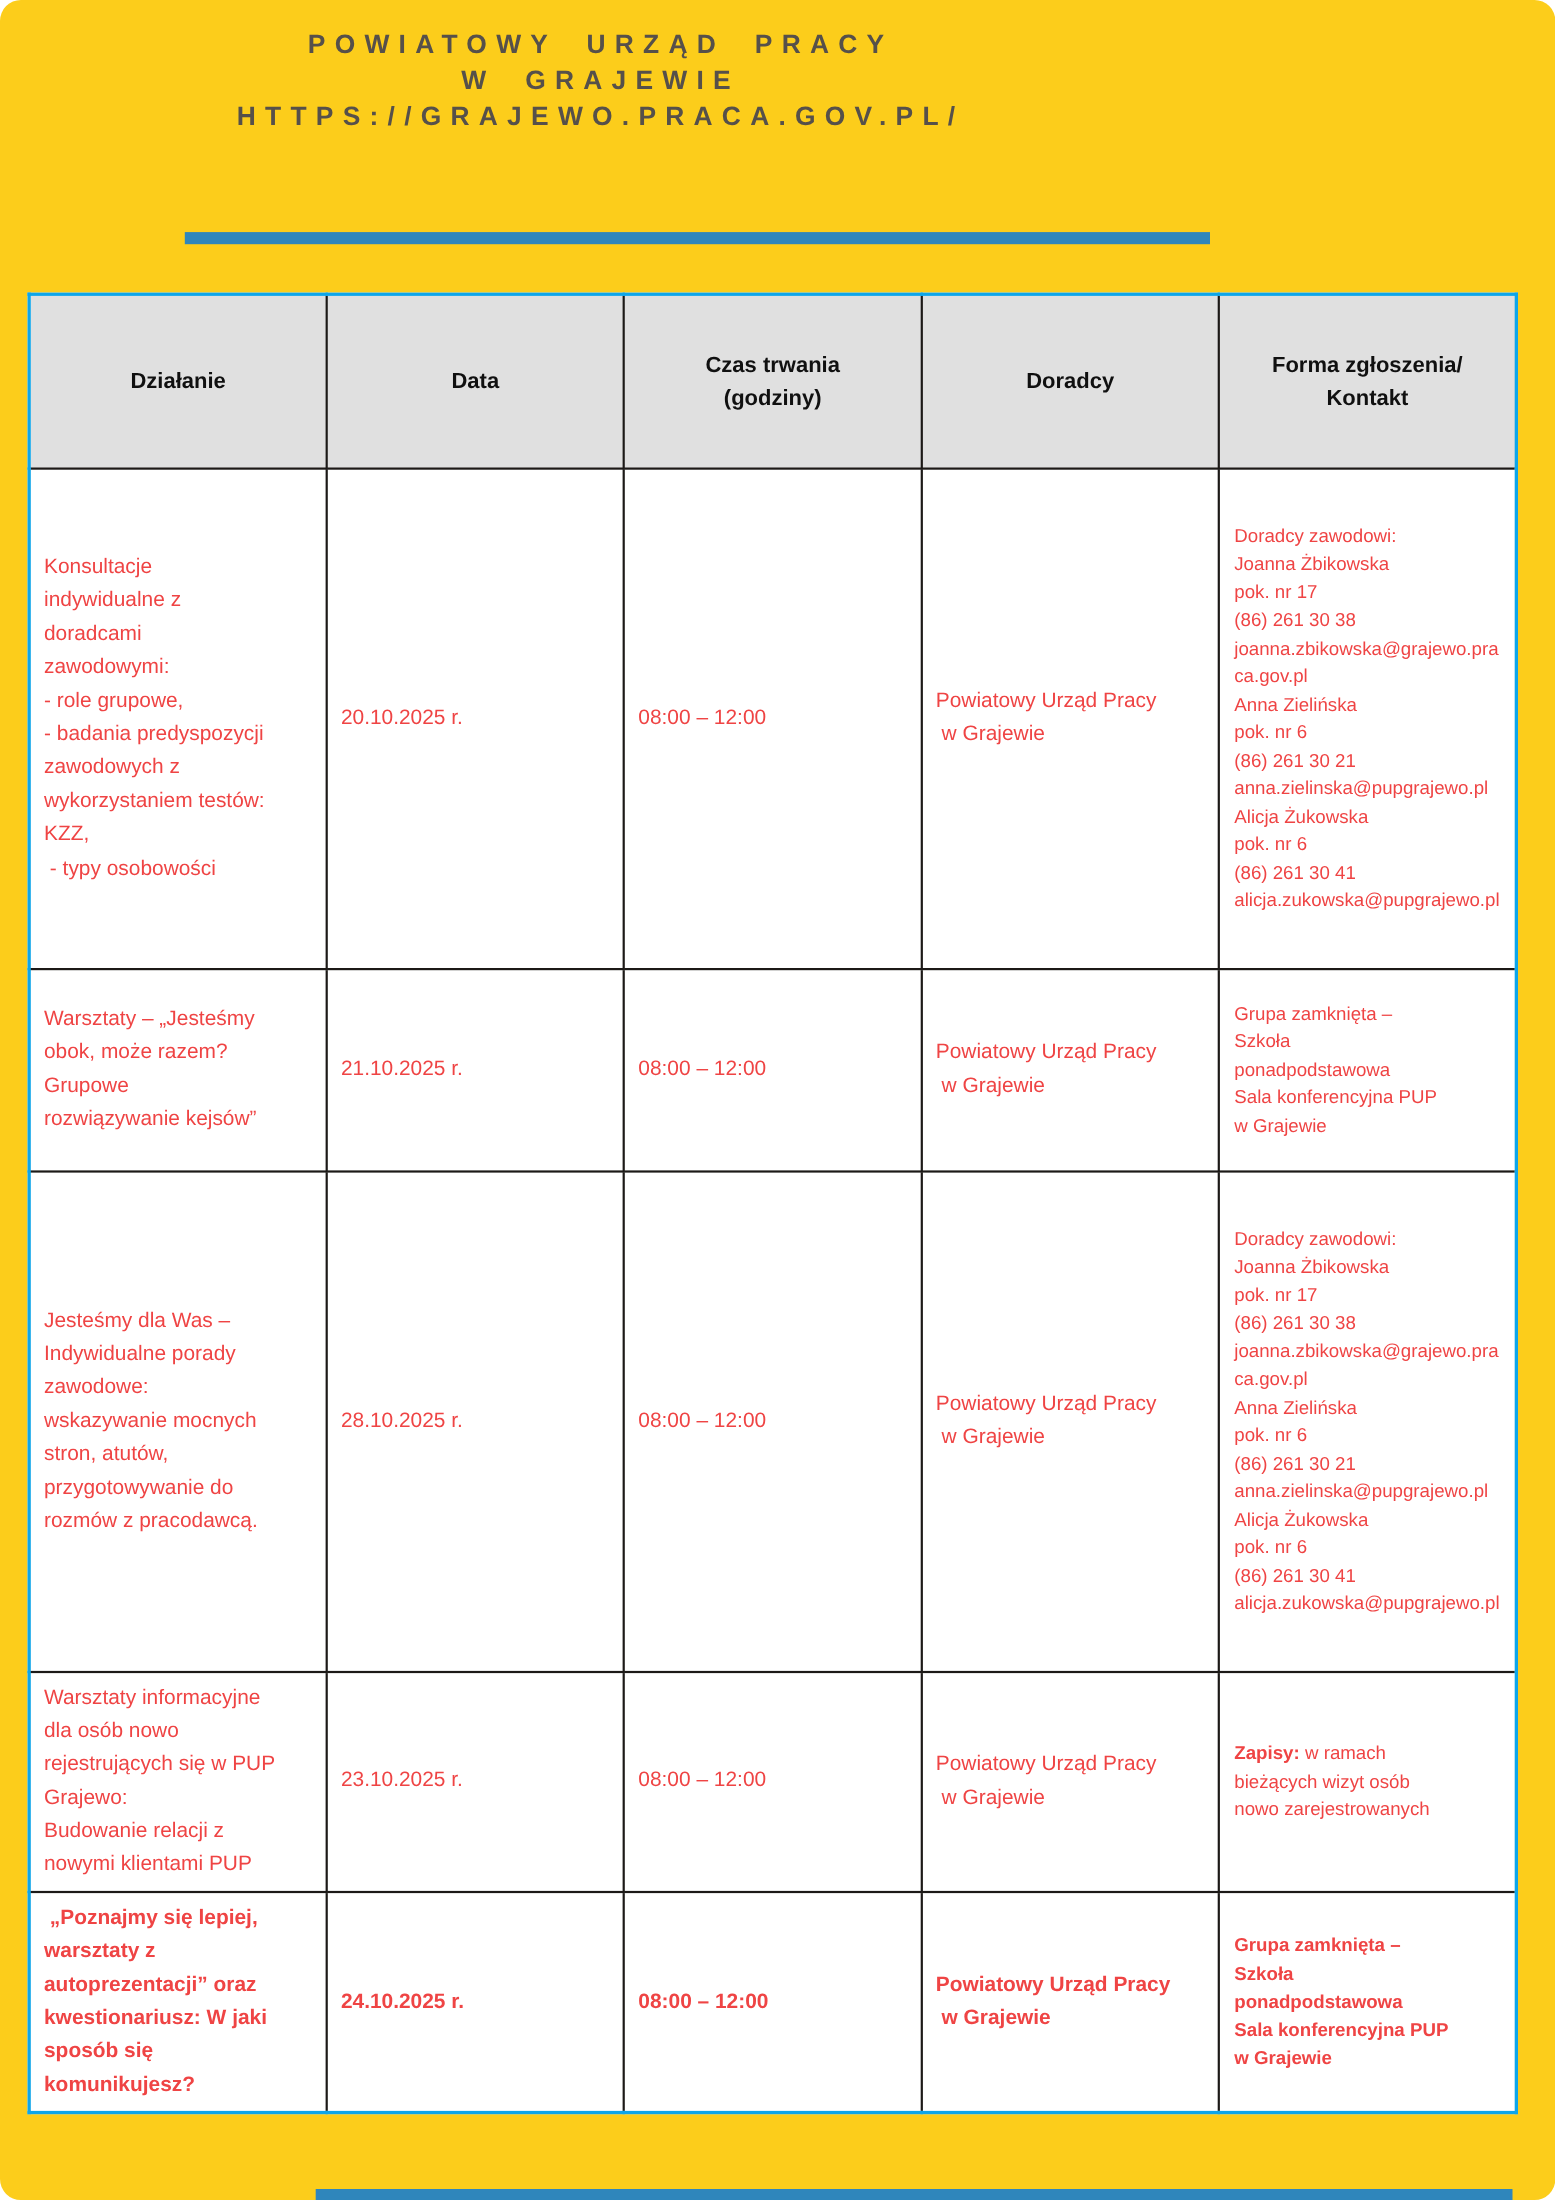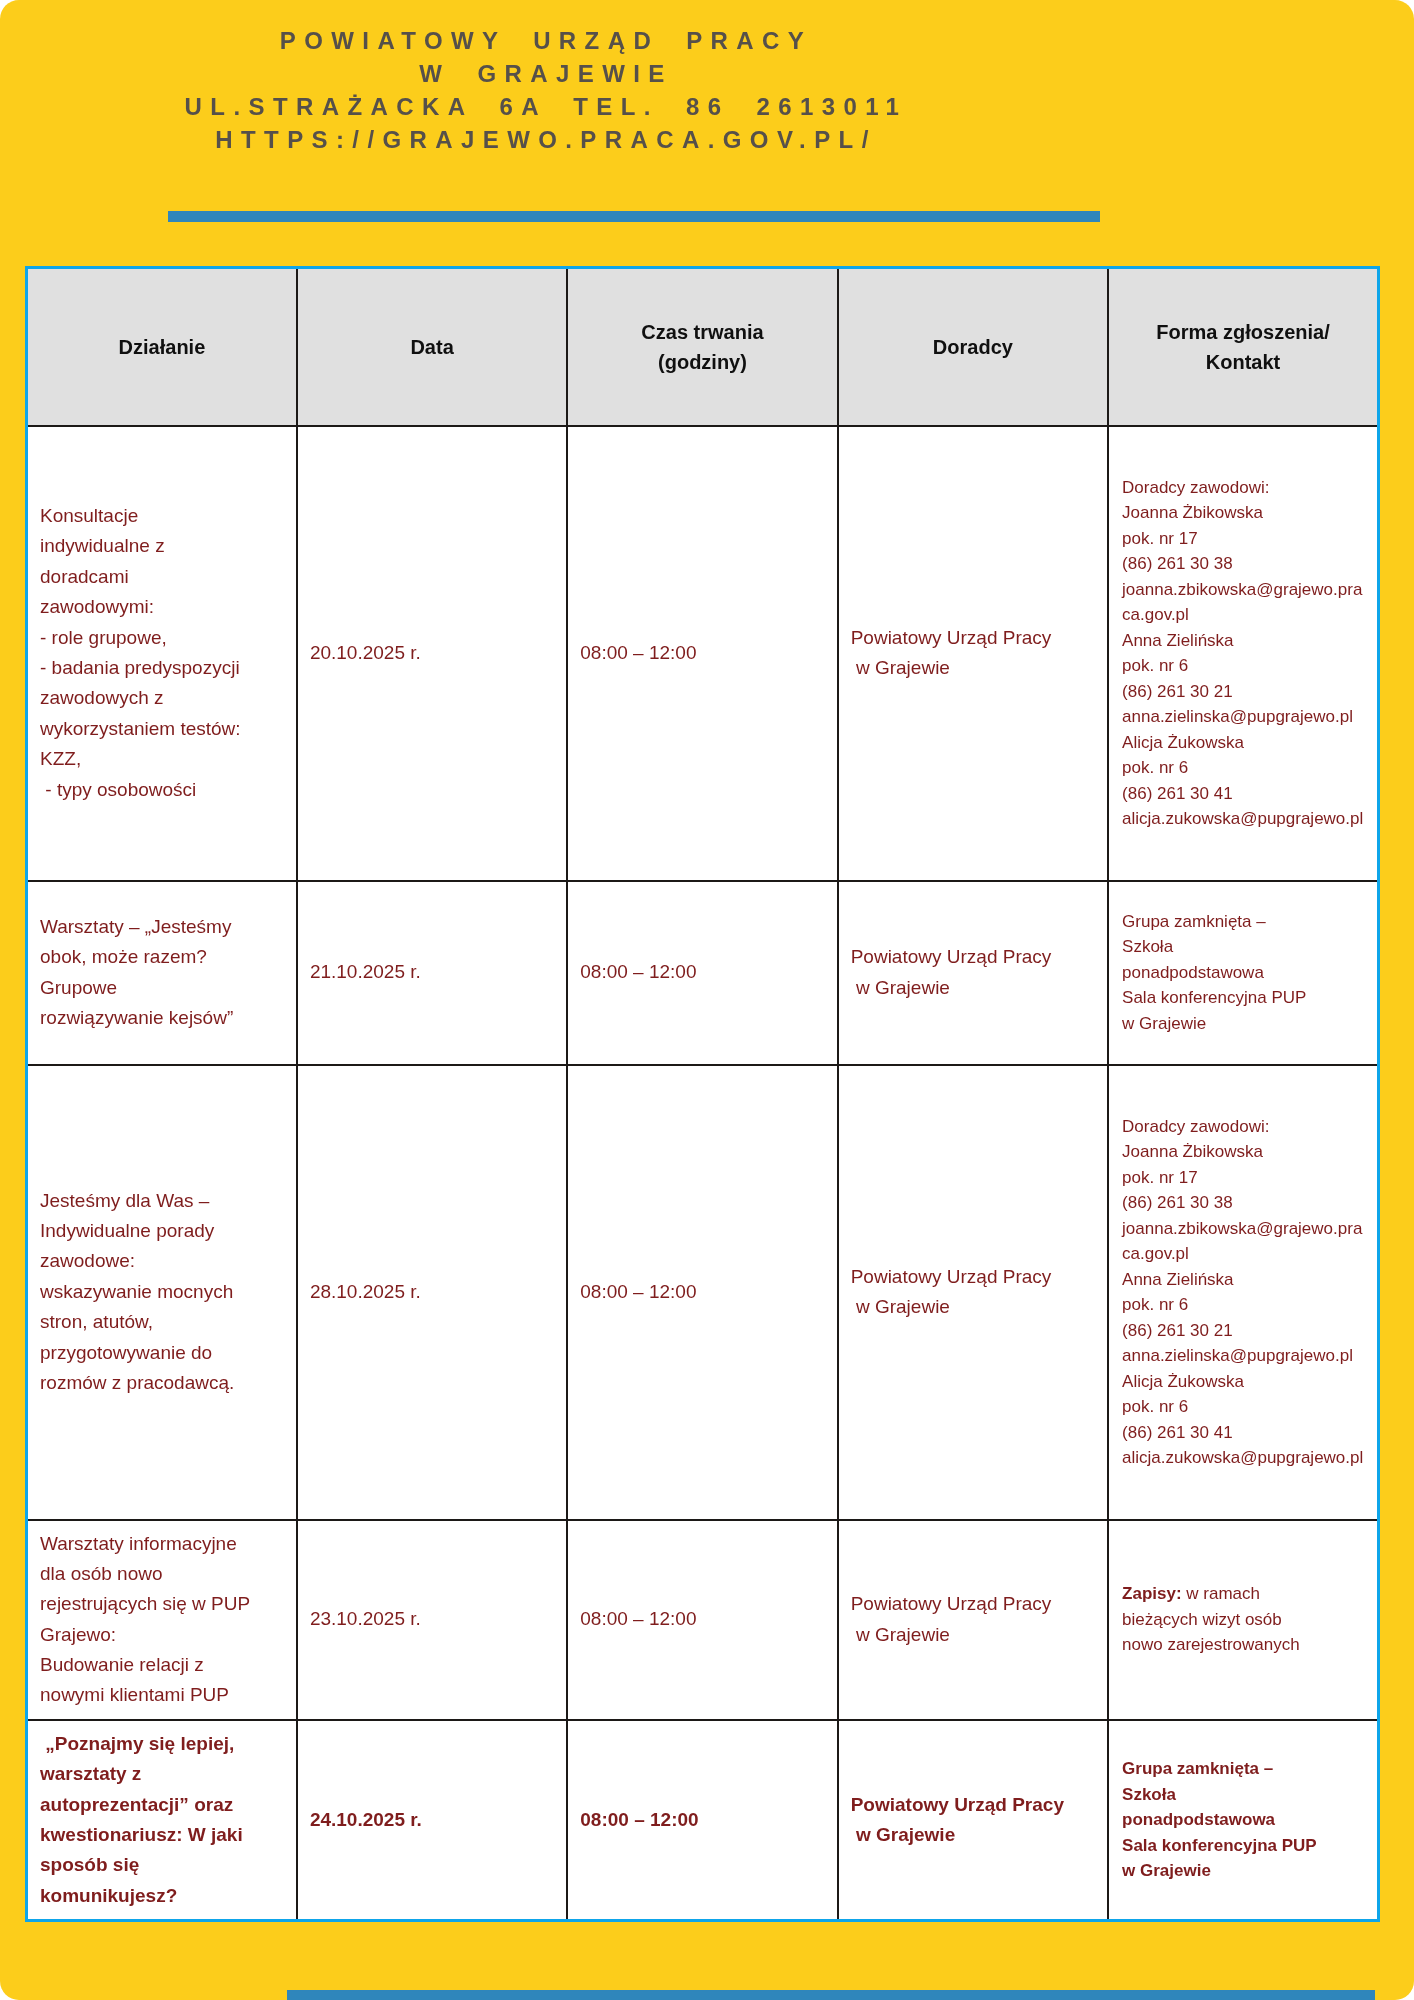--- a/index.html
+++ b/index.html
@@ -28,21 +28,21 @@
   th,td {
     border:2px solid #1c1917; vertical-align:middle;
     white-space:pre-line; overflow:hidden;
   }
   th {
     background:#e0e0e0; color:#101010;
     font-size:20px; line-height:1.5; font-weight:bold;
     text-align:center; padding:4px 10px;
   }
   td {
-    color:#7f1d1d; font-size:19px; line-height:1.6;
+    color:#ef4444; font-size:19px; line-height:1.6;
     text-align:left; padding:8px 12px;
   }
   td.kontakt {
     font-size:17px; line-height:1.5;
     overflow-wrap:anywhere; padding:8px 13px;
   }
   .lead { font-weight:bold; }
   tr.h-head { height:158px; }
   tr.h-r1   { height:455px; }
   tr.h-r2   { height:184px;margin-left:16px; }
@@ -51,21 +51,20 @@
   tr.h-r5   { height:200px;font-weight:bold; }
 </style>
 </head>
 <body>
 
 <div class="page">
 
   <div class="letterhead">
     <div>POWIATOWY URZĄD PRACY</div>
     <div>W GRAJEWIE</div>
-    <div>UL.STRAŻACKA 6A TEL. 86 2613011</div>
     <div>HTTPS://GRAJEWO.PRACA.GOV.PL/</div>
   </div>
 
   <div class="bar bar-top"></div>
 
   <table class="schedule">
     <colgroup>
         <col>
         <col>
         <col>

